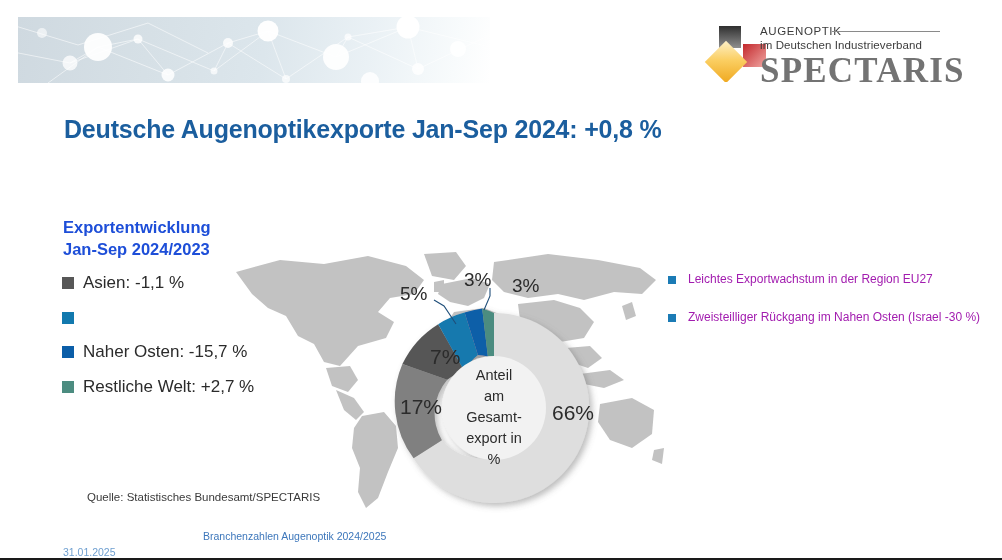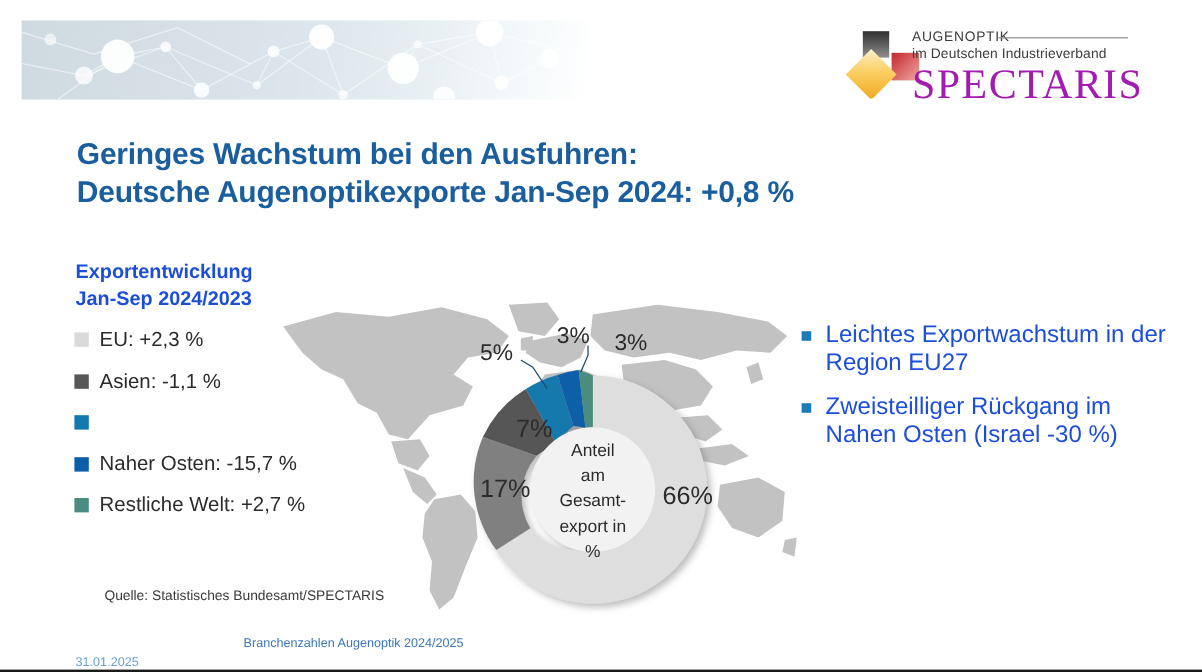--- a/index.html
+++ b/index.html
@@ -24,22 +24,22 @@
   #logo-text{position:absolute;left:58px;top:0;width:160px;}
   .logo-line1{
     font-size:11.5px;letter-spacing:.6px;color:#3c3c3c;white-space:nowrap;
     position:relative;height:14px;line-height:14px;
   }
   .logo-line1 .rule{
     position:absolute;left:72px;top:7px;width:108px;height:1px;background:#8a8a8a;
   }
   .logo-line2{font-size:11.5px;color:#3c3c3c;white-space:nowrap;line-height:14px;letter-spacing:.1px;}
   .logo-word{
-    font-size:35px;line-height:36px;color:#a21caf;letter-spacing:1.2px;
-    font-family:"Liberation Serif", serif;font-weight:400;white-space:nowrap;margin-top:1px;
+    font-size:35px;line-height:36px;color:#737373;letter-spacing:1.2px;
+    font-family:"Liberation Serif", serif;font-weight:700;white-space:nowrap;margin-top:1px;
   }
   
   #page-title{
     position:absolute;left:64px;top:114px;width:780px;
     color:#1b5e9e;font-size:25px;font-weight:bold;line-height:31px;letter-spacing:-.2px;
   }
   #chart-subtitle{
     position:absolute;left:63px;top:216px;width:260px;
     color:#1d4ed8;font-size:16.5px;font-weight:bold;line-height:22px;
   }
@@ -66,21 +66,21 @@
   .donut-center-text{
     font-size:14.5px;fill:#2b2b2b;font-family:"Liberation Sans",sans-serif;
   }
   .leader{stroke:#1f4e79;stroke-width:1.1;fill:none;}
   
   #insights{position:absolute;left:668px;top:268px;width:320px;}
   .insight-item{position:relative;display:flex;align-items:flex-start;margin-bottom:15px;}
   .insight-bullet{
     width:8px;height:8px;flex:0 0 8px;background:#1b7bb5;margin-top:8px;margin-right:12px;display:block;
   }
-  .insight-text{font-size:20px;color:#1d4ed8;line-height:22.5px;}
+  .insight-text{font-size:12px;color:#a21caf;line-height:22.5px;}
   
   #footer-date{position:absolute;left:63px;top:530px;font-size:10.5px;color:#6e9fd0;margin-top:16px;}
   #footer-title{position:absolute;left:203px;top:530px;font-size:10.5px;color:#3d77bb;}
 </style>
 </head>
 <body>
 
 <div id="header-banner">
   <svg width="472" height="66" viewBox="0 0 472 66" aria-hidden="true">
     <g stroke="#ffffff" stroke-opacity="0.55" stroke-width="1" fill="none">
@@ -140,21 +140,20 @@
     <div class="logo-line1">
       <span>AUGENOPTIK</span>
       <span class="rule"></span>
     </div>
     <div class="logo-line2">im Deutschen Industrieverband</div>
     <div class="logo-word">SPECTARIS</div>
   </div>
 </div>
 
 <div id="page-title">
-  <div>Geringes Wachstum bei den Ausfuhren:</div>
   <div>Deutsche Augenoptikexporte Jan-Sep 2024: +0,8 %</div>
 </div>
 
 <div id="chart-subtitle">
   <div>Exportentwicklung</div>
   <div>Jan-Sep 2024/2023</div>
 </div>
 
 <div id="world-map">
   <svg width="436" height="266" viewBox="0 0 436 266" aria-hidden="true">
@@ -190,24 +189,20 @@
       <path d="M426 200 L436 198 L434 214 L424 210 Z"></path>
 
       <path d="M394 56 L404 52 L408 66 L398 70 Z"></path>
 
       <path d="M206 32 L216 30 L216 42 L206 42 Z"></path>
     </g>
   </svg>
 </div>
 
 <div id="legend">
-  <div class="legend-item">
-    <span class="legend-swatch" style="background:#dadada"></span>
-    <span class="legend-label">EU: +2,3 %</span>
-  </div>
   <div class="legend-item">
     <span class="legend-swatch" style="background:#575757"></span>
     <span class="legend-label">Asien: -1,1 %</span>
   </div>
   <div class="legend-item">
     <span class="legend-swatch" style="background:#1279ae"></span>
   </div>
   <div class="legend-item">
     <span class="legend-swatch" style="background:#0b5ea8"></span>
     <span class="legend-label">Naher Osten: -15,7 %</span>

